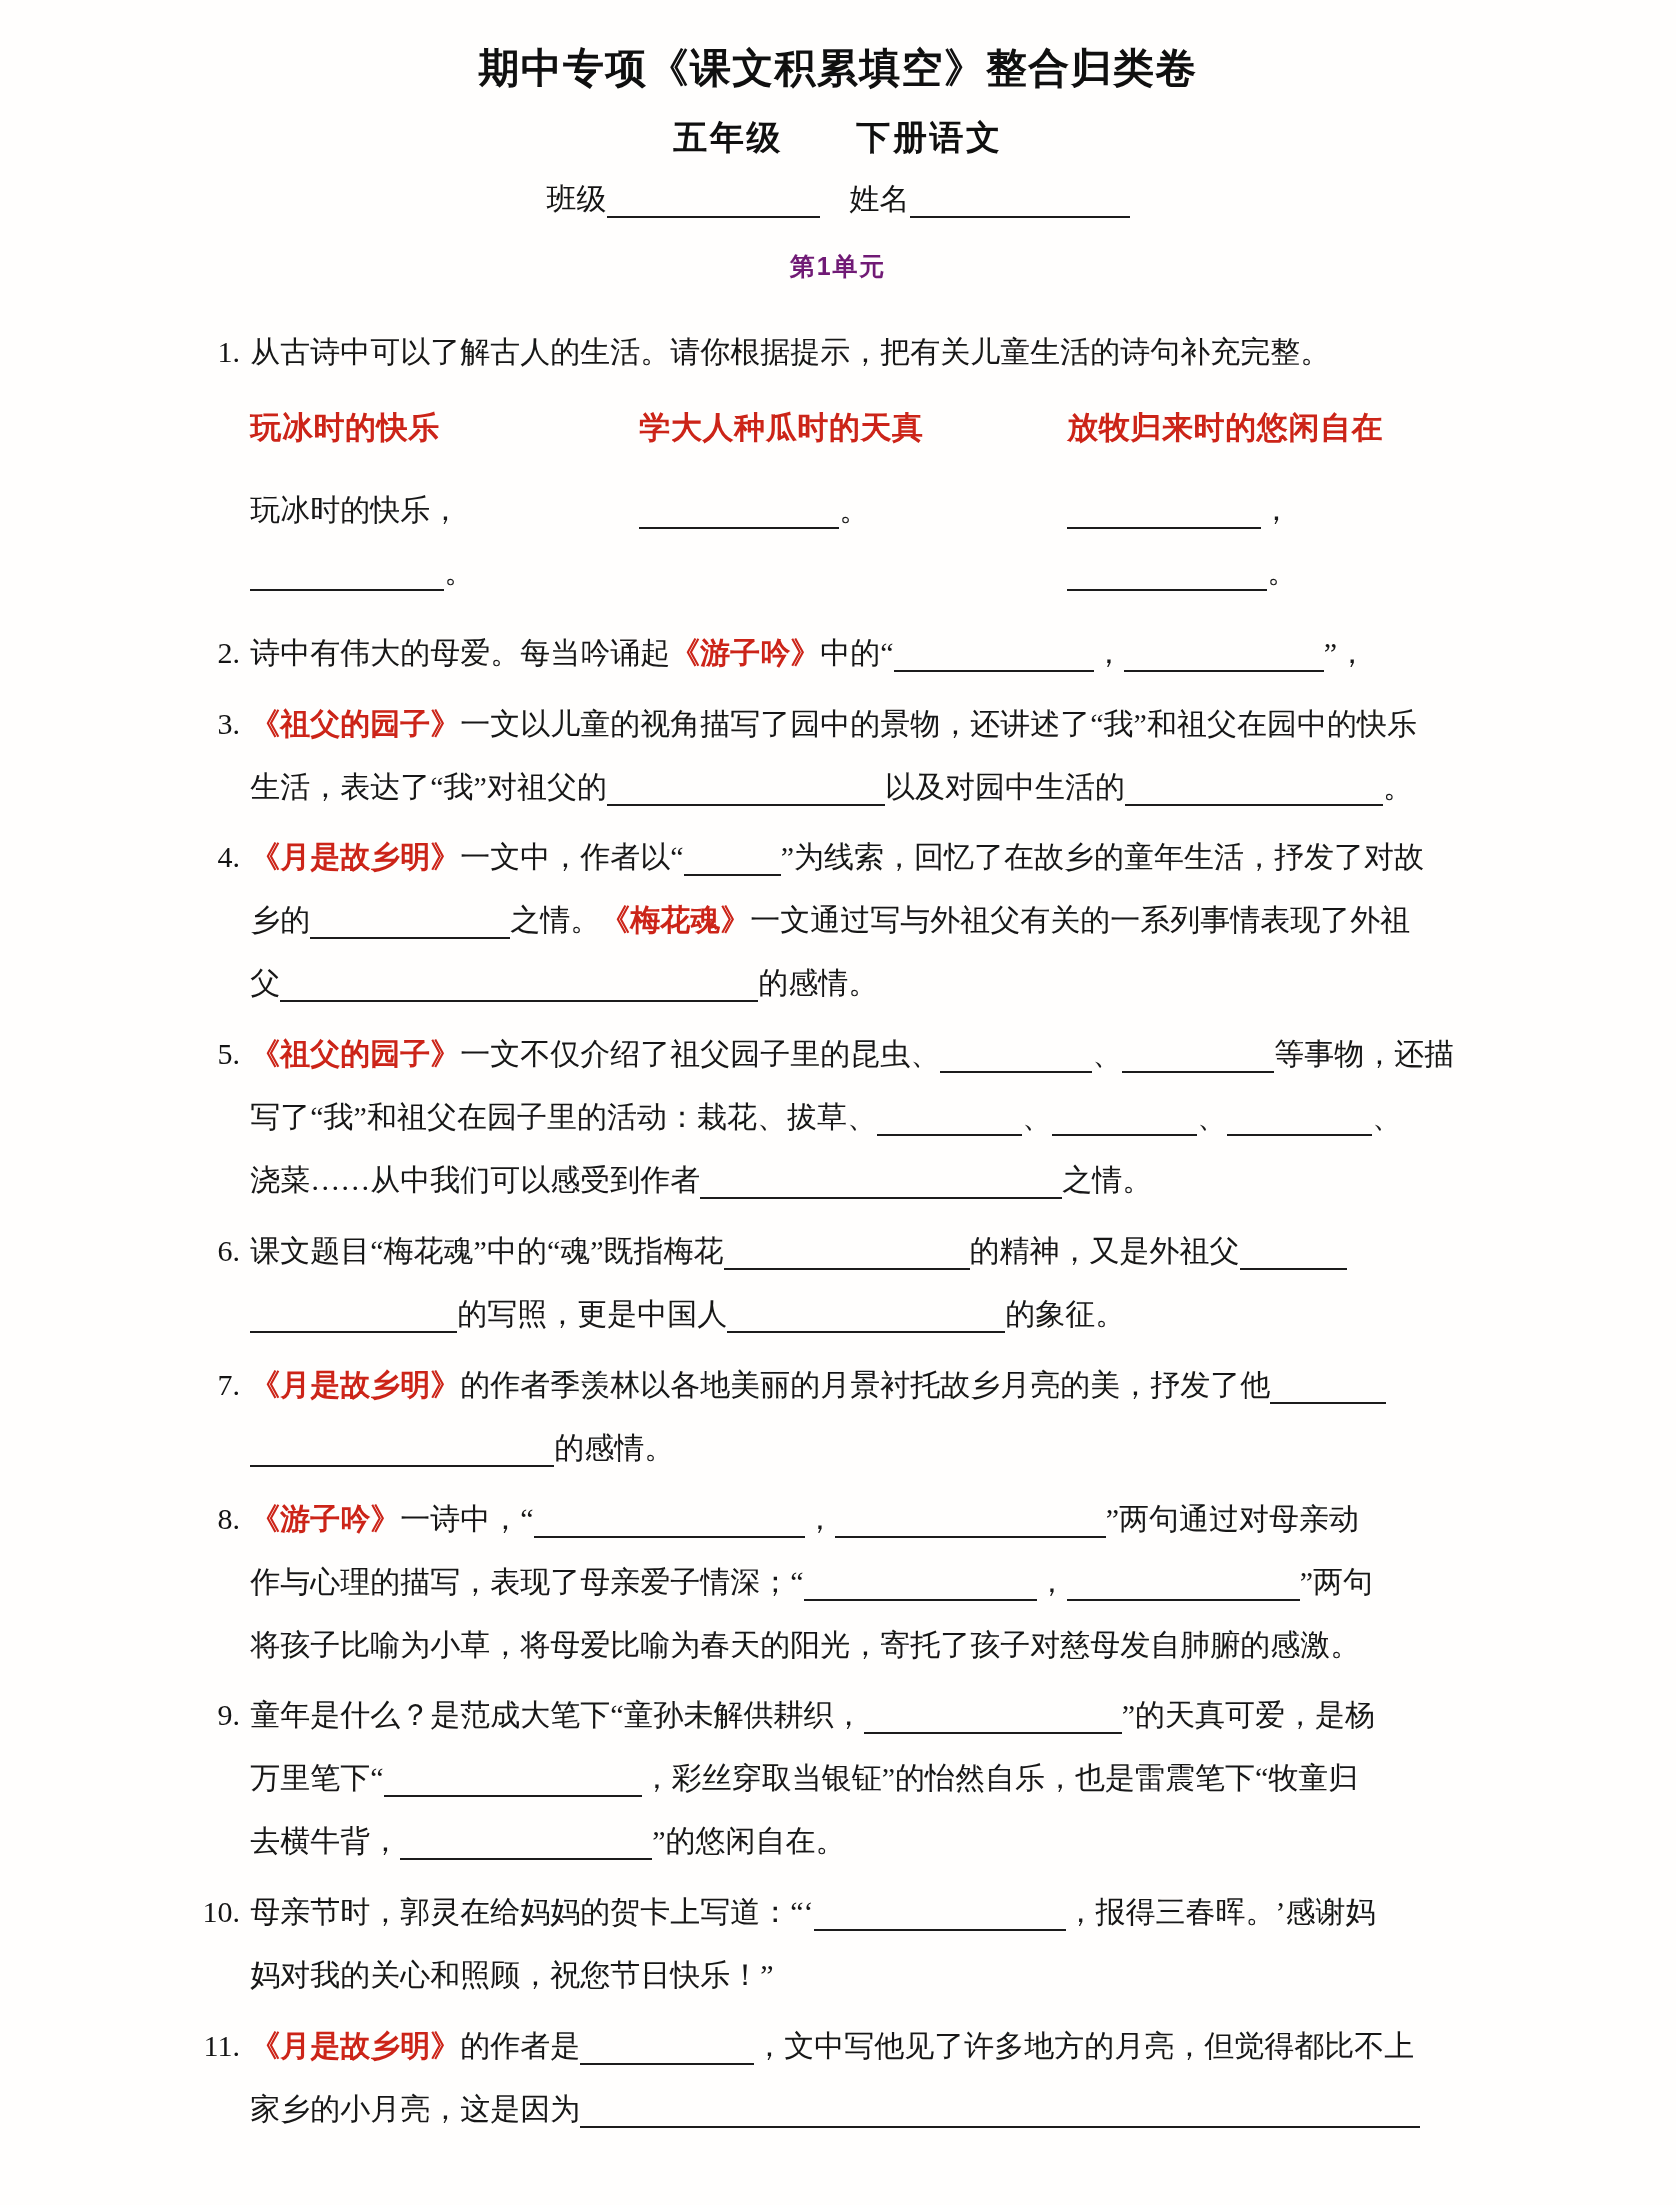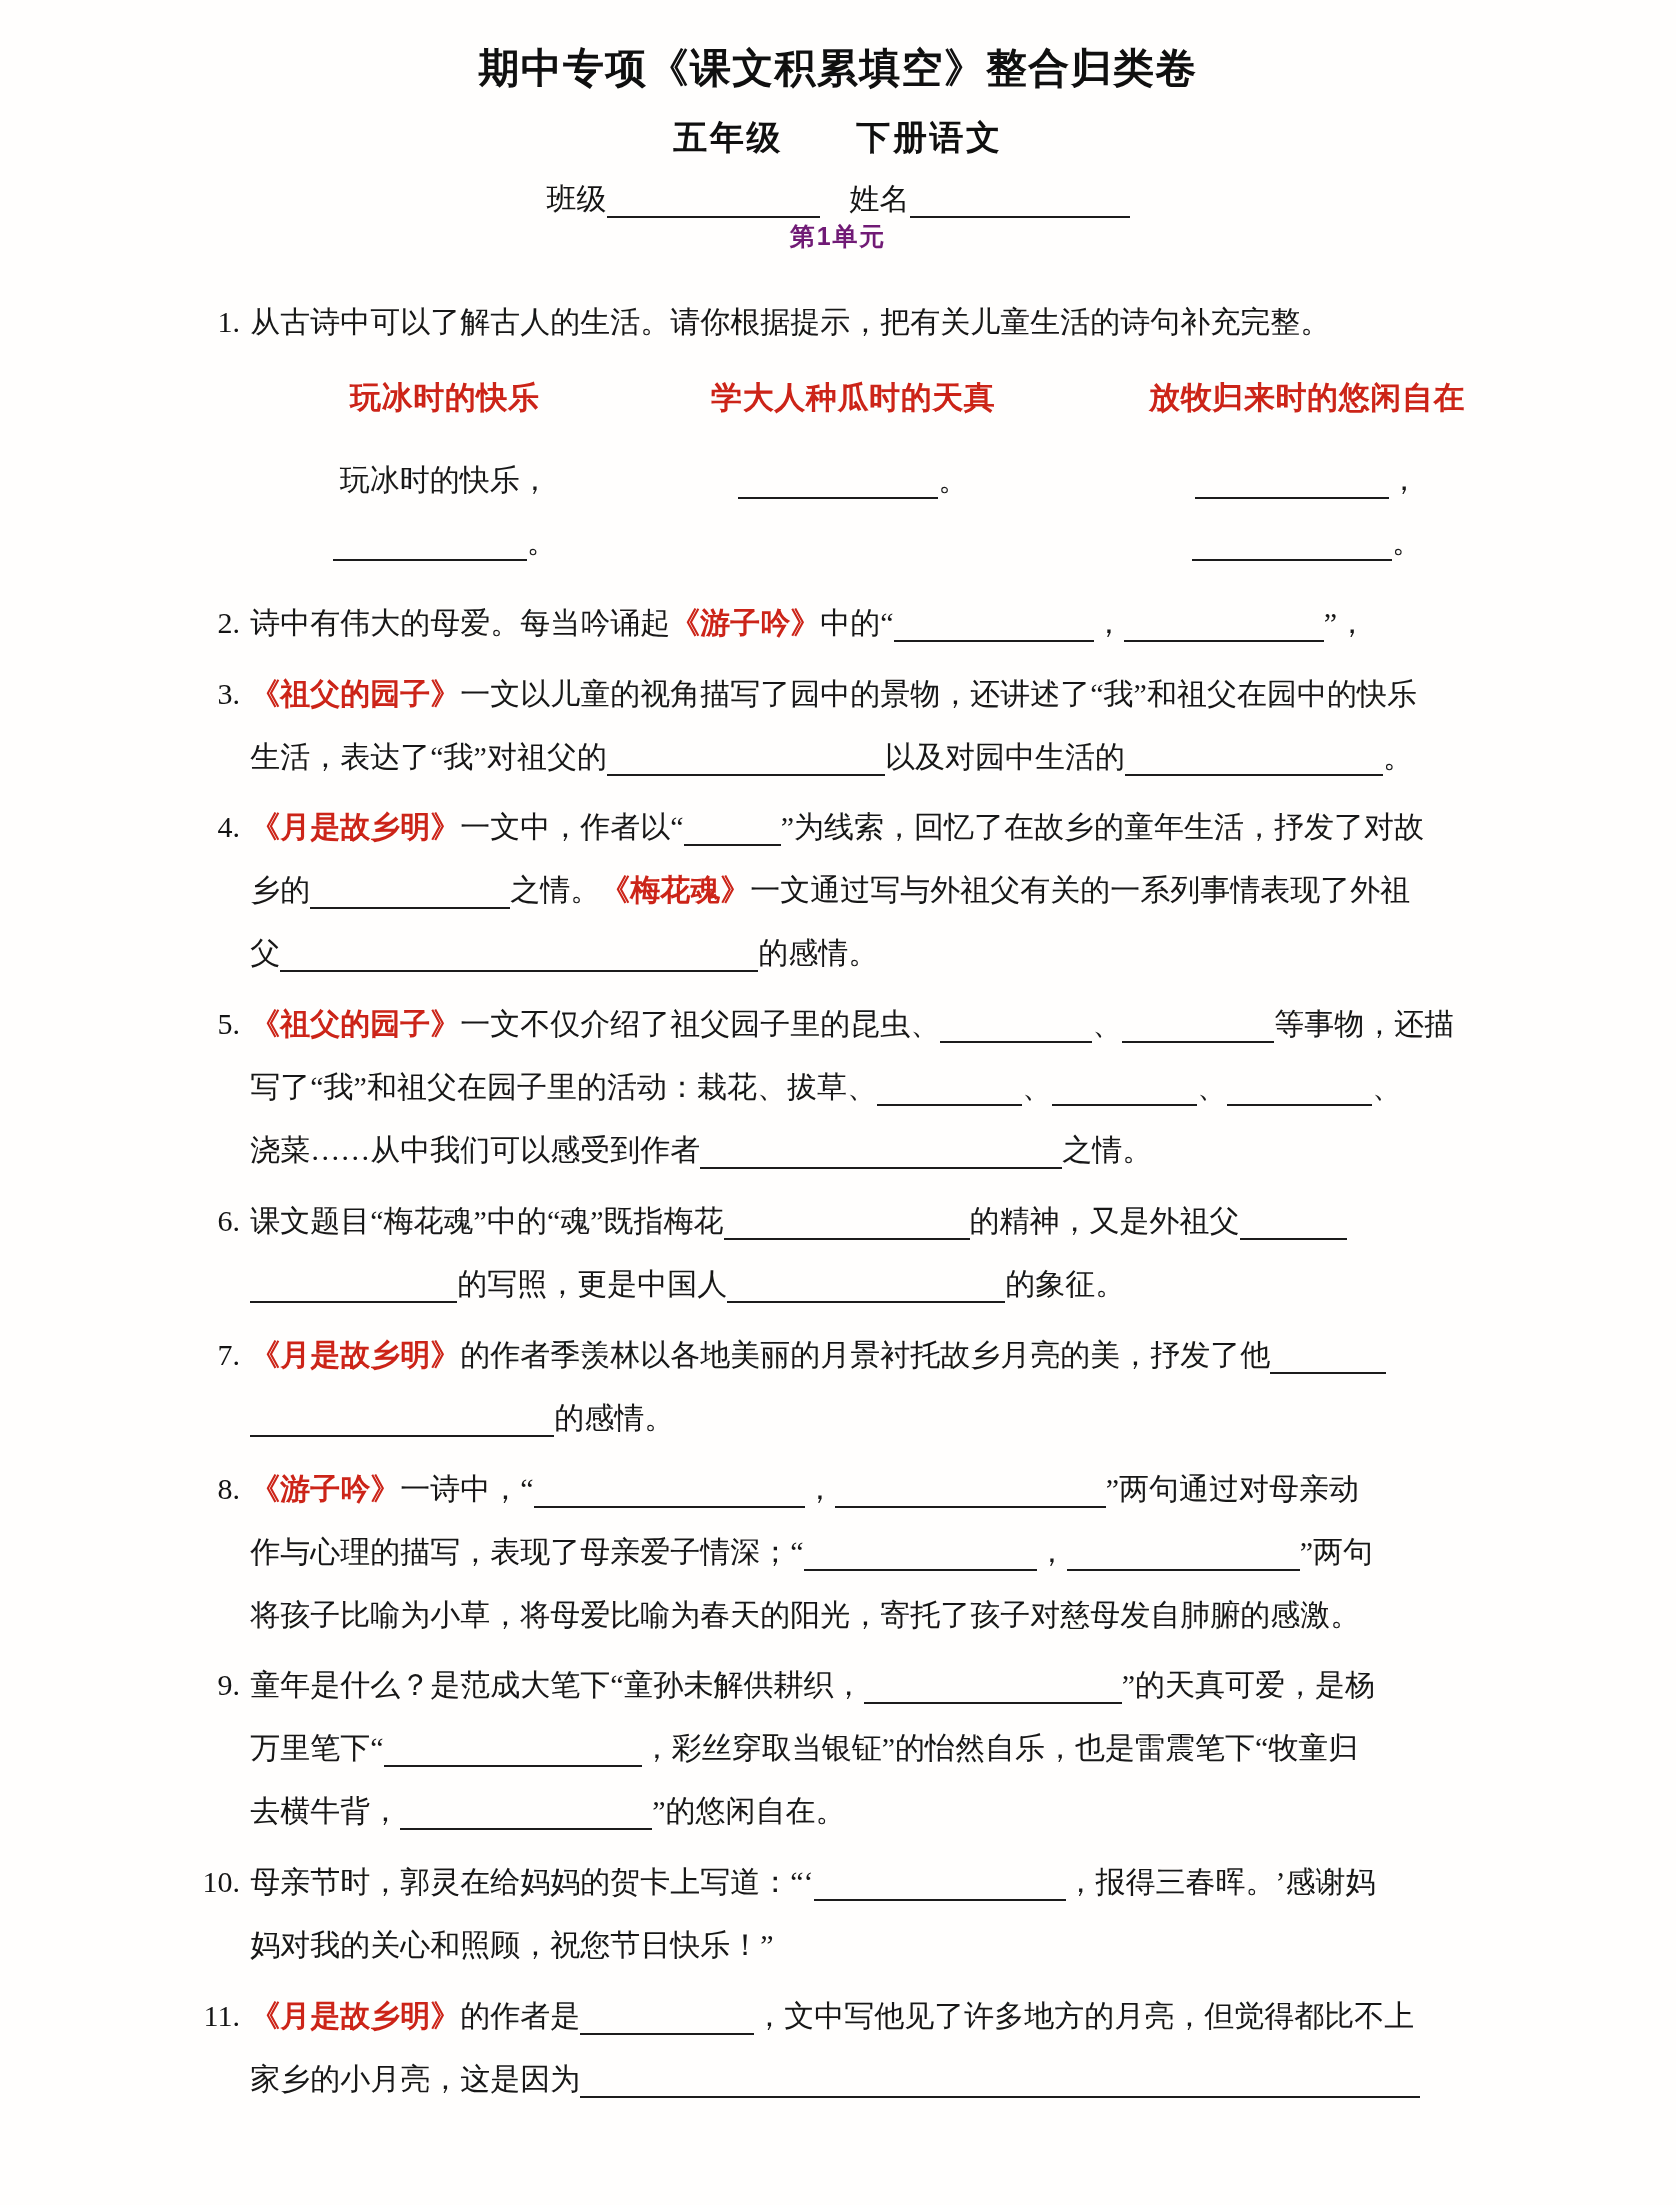--- a/index.html
+++ b/index.html
@@ -17,21 +17,21 @@
   .title{
     font-family:"Liberation Sans", sans-serif;
     font-weight:700;font-size:41px;letter-spacing:1.3px;
     margin-bottom:19.4px;color:#101010;
   }
   .subtitle{
     font-family:"Liberation Sans", sans-serif;
     font-weight:700;font-size:34px;letter-spacing:2.6px;
     margin-bottom:18px;color:#101010;
   }
-  .classline{font-size:30px;color:#141414;}
+  .classline{font-size:30px;margin-bottom:30px;color:#141414;}
   .section{
     font-family:"Liberation Sans", sans-serif;
     font-weight:600;font-size:25px;letter-spacing:1.9px;
     margin-bottom:37px;color:#701a75;
   }
   .q{display:flex;margin-bottom:7.8px;}
   .qnum{
     flex:0 0 78px;text-align:right;padding-right:10.3px;
     font-size:30px;line-height:63px;color:#141414;
   }
@@ -40,21 +40,21 @@
     display:inline-block;height:19.4px;
     border-bottom:2.6px solid #1c1c1c;
     vertical-align:-9px;
   }
   .red{
     color:var(--red,#cc2418);
     font-family:"Liberation Sans", sans-serif;
     font-weight:700;
   }
   .q1cols{display:flex;width:100%;margin-top:13px;margin-bottom:10.3px;}
-  .q1col{text-align:center;}
+  .q1col{text-align:left;}
   .q1col-1{flex:0 0 30%;}
   .q1col-2{flex:0 0 33%;}
   .q1col-3{flex:0 0 37%;}
   .colhead{
     font-family:"Liberation Sans", sans-serif;
     font-weight:700;font-size:31px;
     color:var(--red,#cc2418);
     margin-bottom:19.4px;letter-spacing:0.6px;
   }
   .colline{font-size:30px;line-height:62px;color:#181818;}

